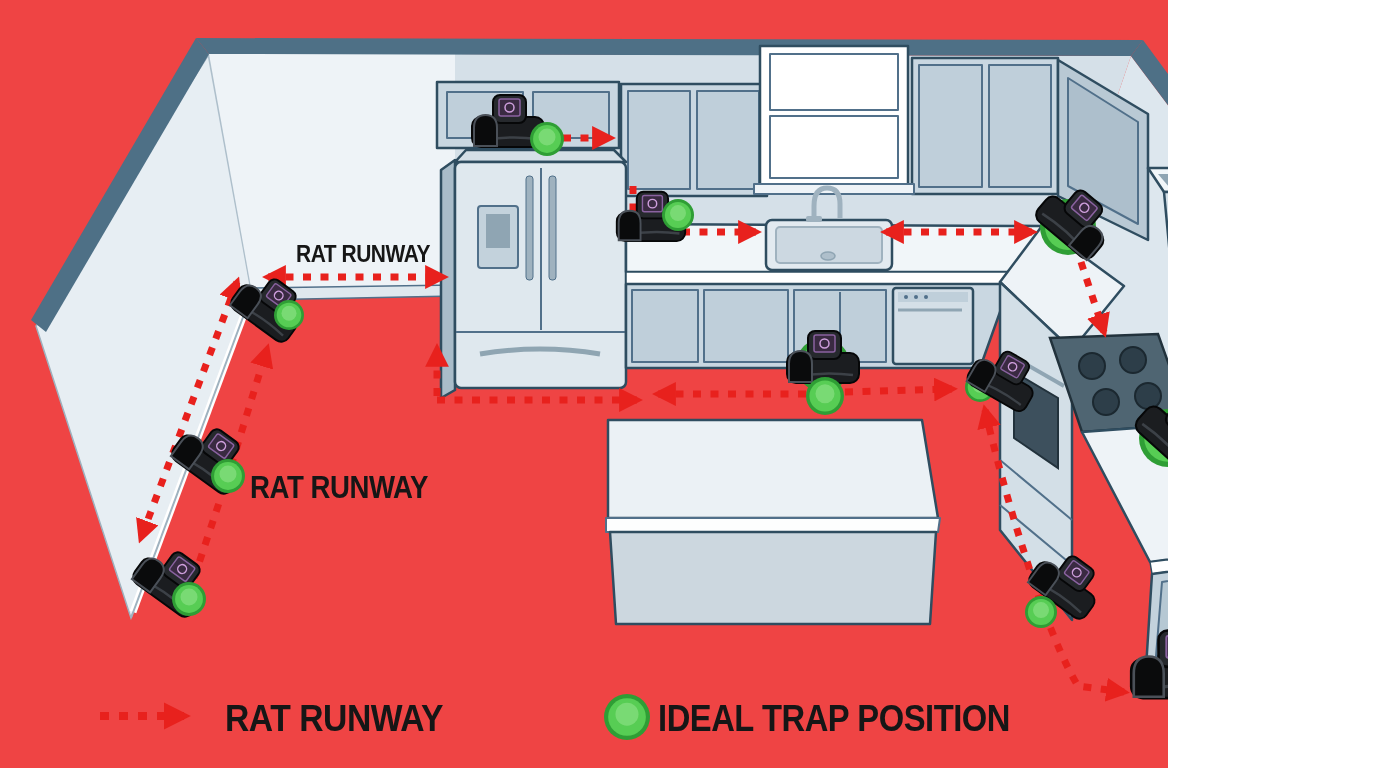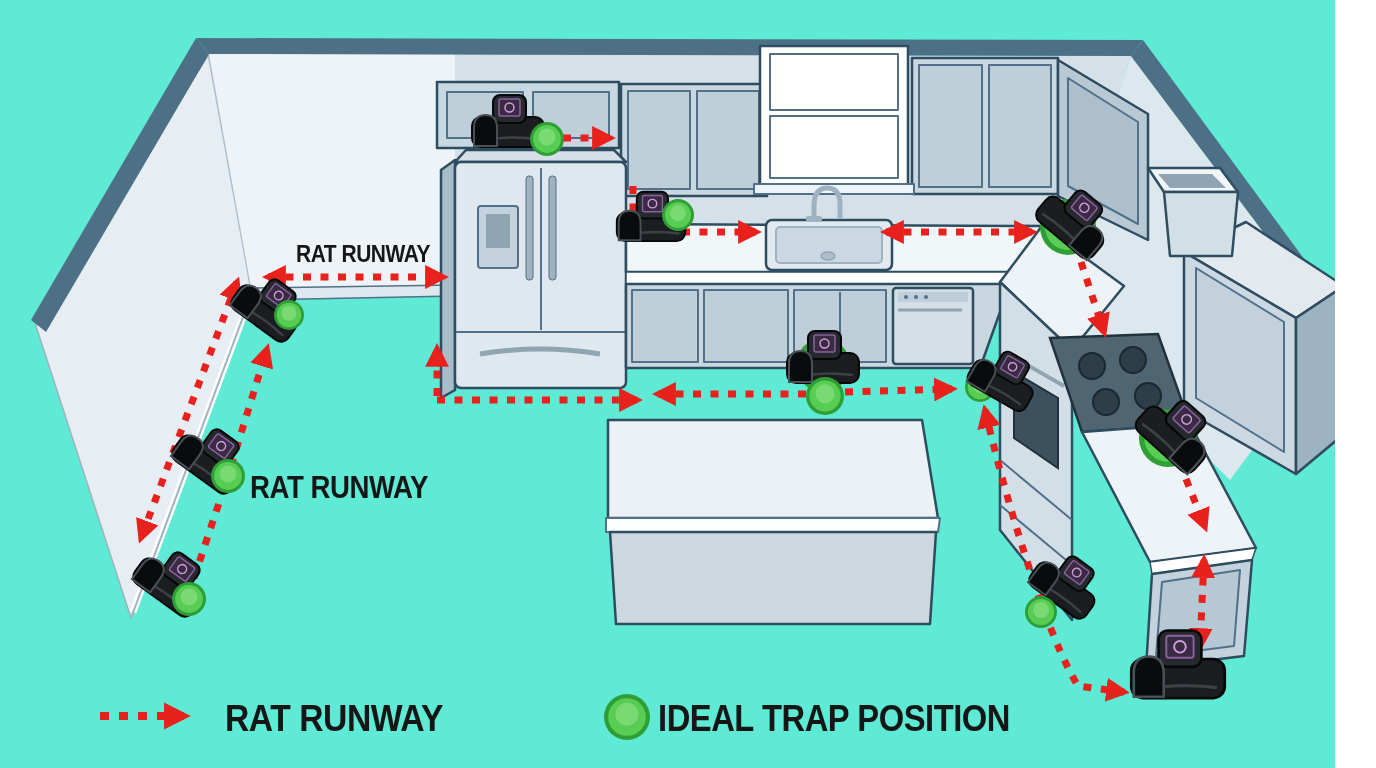--- a/index.html
+++ b/index.html
@@ -1,16 +1,16 @@
 <!DOCTYPE html>
 <html><head>
 <meta charset="utf-8">
 <style>
   html,body{margin:0;padding:0;background:#ffffff;}
-  .stage{width:1335px;height:768px;position:relative;background:#5eead4;overflow:hidden;}
+  .stage{width:1168px;height:768px;position:relative;background:#ef4444;overflow:hidden;}
   svg{display:block;}
   .runway{fill:none;stroke-width:7;stroke-dasharray:8 9.5;}
   .runway-legend{fill:none;stroke-width:8;stroke-dasharray:9 10;}
   .lbl{font-family:"Liberation Sans", sans-serif;font-weight:bold;fill:#161616;letter-spacing:-0.5px;}
   .outl{stroke:#2f4d60;stroke-width:2.5;stroke-linejoin:round;}
   .outl-thin{stroke:#51708a;stroke-width:2;stroke-linejoin:round;}
 </style>
 </head>
 <body>
 

